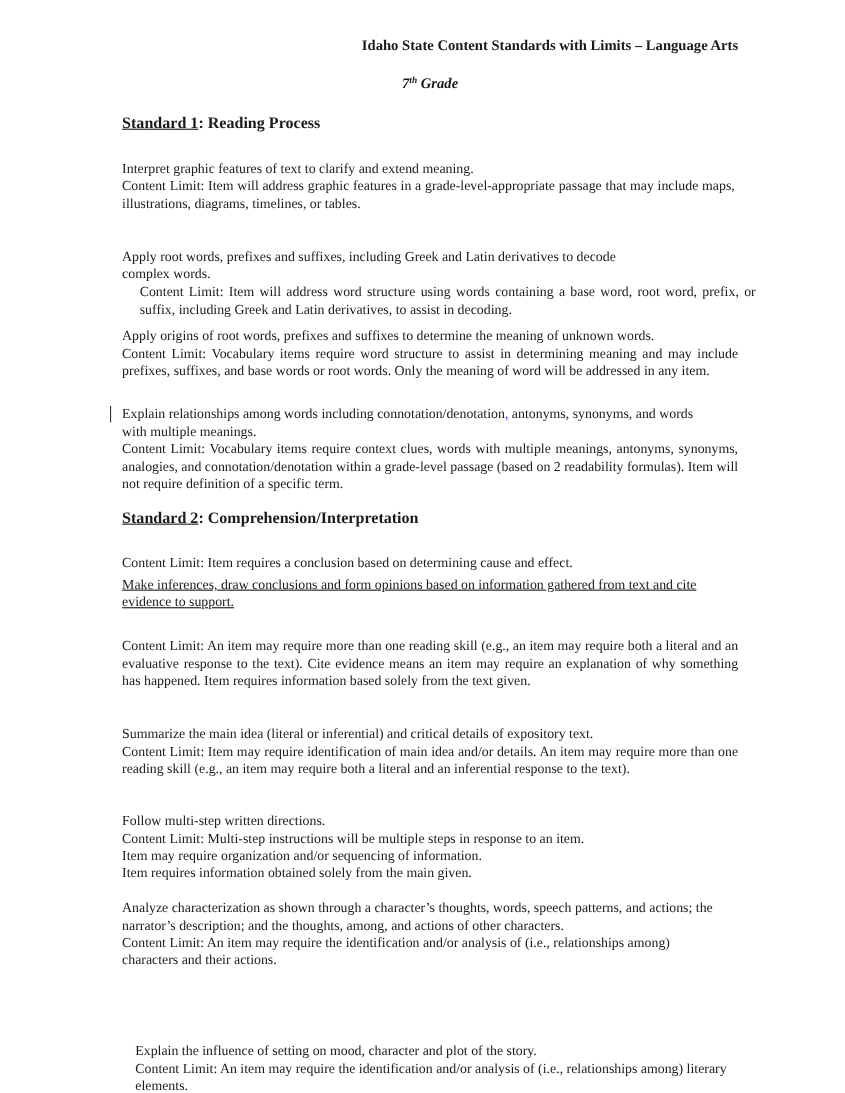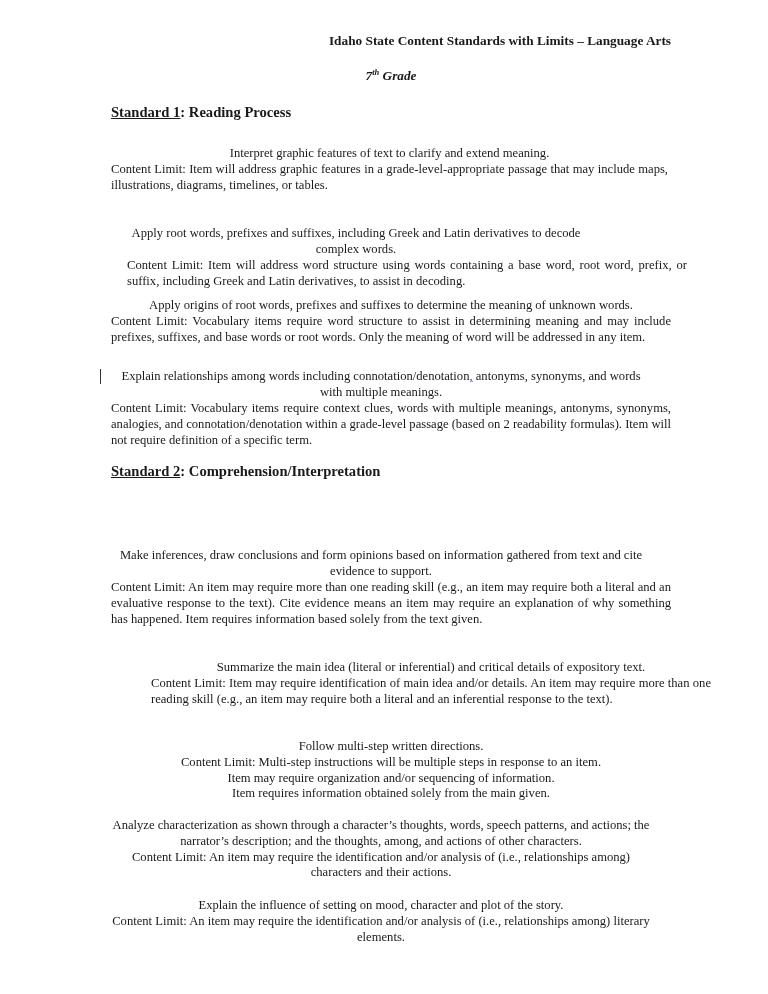--- a/index.html
+++ b/index.html
@@ -19,21 +19,21 @@
     }
     .grade sup { font-size: 8.5px; vertical-align: 5px; line-height: 0; }
     .std-heading {
       position: absolute; left: 0; font-weight: bold; font-size: 14.6px; line-height: 18px;
     }
     .std-heading .std-num { text-decoration: underline; text-align: right; }
     .block {
       position: absolute; left: 0; width: 560px;
       font-size: 12.6px; line-height: 15.8px;
     }
-    .block p { margin: 0; text-align: center; }
+    .block p { margin: 0; }
     .block p.just { text-align: justify; text-align-last: left; }
     .change-bar {
       position: absolute; left: 100px; top: 369px; width: 1px; height: 15px; background: #333;
     }
     .rev-comma { color: #2b3fd6; text-decoration: underline; }
   </style>
 </head>
 <body>
 
 <div class="change-bar"></div>
@@ -70,44 +70,45 @@
   </div>
   <div class="block" style="top:401px;">
     <p class="just">Content Limit: Vocabulary items require context clues, words with multiple meanings, antonyms, synonyms, analogies, and connotation/denotation within a grade-level passage (based on 2 readability formulas). Item will not require definition of a specific term.</p>
   </div>
 
   <div class="std-heading" style="top:462px;">
     <span class="std-num">Standard 2</span><span>: Comprehension/Interpretation</span>
   </div>
 
   <div class="block" style="top:504px;">
+    <p>Content Limit: Item requires a conclusion based on determining cause and effect.</p>
   </div>
 
-  <div class="block" style="top:548px; width:540px;">
+  <div class="block" style="top:524px; width:540px;text-decoration:underline;">
     <p>Make inferences, draw conclusions and form opinions based on information gathered from text and cite evidence to support.</p>
   </div>
   <div class="block" style="top:580px;">
     <p class="just">Content Limit: An item may require more than one reading skill (e.g., an item may require both a literal and an evaluative response to the text). Cite evidence means an item may require an explanation of why something has happened. Item requires information based solely from the text given.</p>
   </div>
 
-  <div class="block" style="top:660px;margin-left:40px;">
+  <div class="block" style="top:660px;">
     <p>Summarize the main idea (literal or inferential) and critical details of expository text.</p>
     <p class="just">Content Limit: Item may require identification of main idea and/or details. An item may require more than one reading skill (e.g., an item may require both a literal and an inferential response to the text).</p>
   </div>
 
   <div class="block" style="top:739px;">
     <p>Follow multi-step written directions.</p>
     <p>Content Limit:  Multi-step instructions will be multiple steps in response to an item.</p>
     <p>Item may require organization and/or sequencing of information.</p>
     <p>Item requires information obtained solely from the main given.</p>
   </div>
 
   <div class="block" style="top:818px; width:540px;">
     <p>Analyze characterization as shown through a character’s thoughts, words, speech patterns, and actions; the narrator’s description; and the thoughts, among, and actions of other characters.</p>
     <p>Content Limit: An item may require the identification and/or analysis of (i.e., relationships among) characters and their actions.</p>
   </div>
 
-  <div class="block" style="top:898px; width:540px;">
+  <div class="block" style="top:948px; width:540px;margin-left:12px;">
     <p>Explain the influence of setting on mood, character and plot of the story.</p>
     <p>Content Limit: An item may require the identification and/or analysis of (i.e., relationships among) literary elements.</p>
   </div>
 
 </div>
 
 </body></html>

